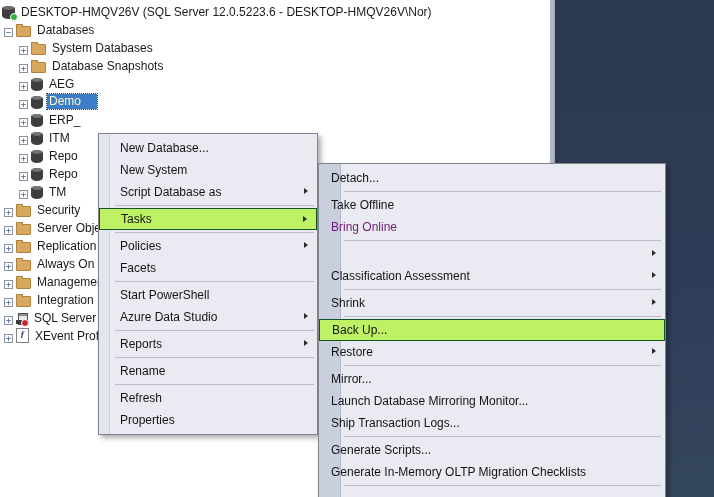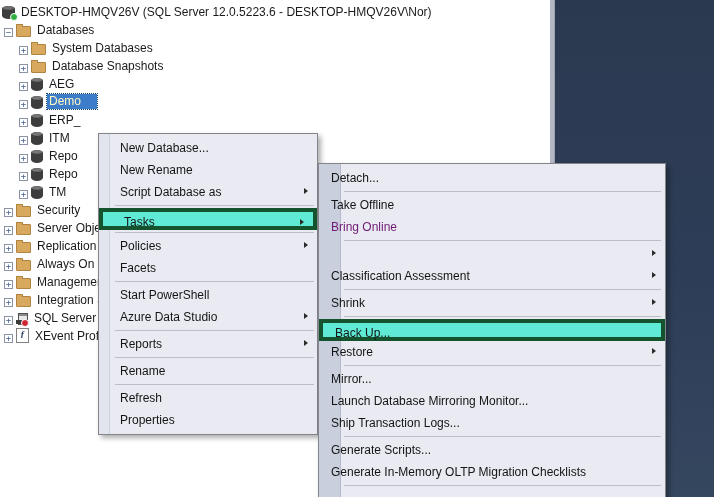--- a/index.html
+++ b/index.html
@@ -81,21 +81,21 @@
   .main-menu::before { width:10px; }
   .sub-menu { left:318px; top:163px; width:348px; height:345px; overflow:hidden; }
   .sub-menu::before { width:21px; background:#c9cfdd; border-right:1px solid #b4bac9; }
 
   .mitem {
     position:relative; box-sizing:border-box; height:22px; line-height:22px;
     font-size:12px; color:#141414; padding-left:21px; white-space:nowrap;
   }
   .sub-menu .mitem { padding-left:12px; }
   .mitem.hl {
-    background:#5eead4; border:4px solid #14532d; line-height:20px;
+    background:#bef264; border:1px solid #14532d; line-height:20px;
   }
   .mitem.disabled { color:#701a75; }
   .marrow {
     position:absolute; right:9px; top:7px; width:0; height:0;
     border-left:4px solid #2b2b2b; border-top:3.5px solid transparent; border-bottom:3.5px solid transparent;
   }
   .msep { position:relative; height:5px; margin-left:16px; margin-right:3px; }
   .sub-menu .msep { margin-left:25px; margin-right:4px; }
   .msep::after { content:""; position:absolute; left:0; right:0; top:2px; border-top:1px solid #bdbec5; }
 </style>
@@ -203,21 +203,21 @@
     <span class="nicon ic-xevent"></span>
     <span class="label">XEvent Profiler</span>
   </div>
     </div>
   <div class="menu main-menu" id="main-menu">
       <div class="mitem">
     <span class="mlabel">New Database...</span>
     
   </div>
       <div class="mitem">
-    <span class="mlabel">New Rename</span>
+    <span class="mlabel">New System</span>
     
   </div>
       <div class="mitem">
     <span class="mlabel">Script Database as</span>
     <span class="marrow"></span>
   </div>
       <div class="msep"></div>
       <div class="mitem hl">
     <span class="mlabel">Tasks</span>
     <span class="marrow"></span>

